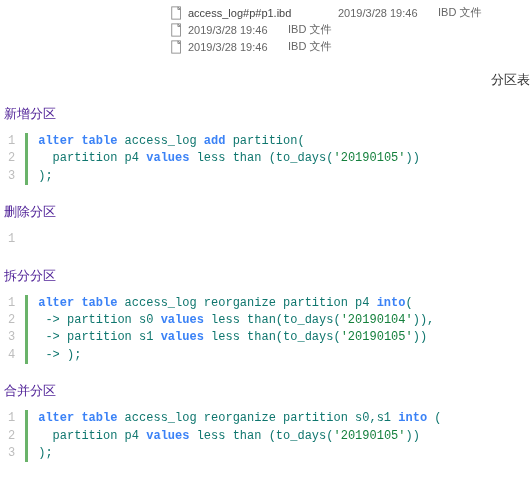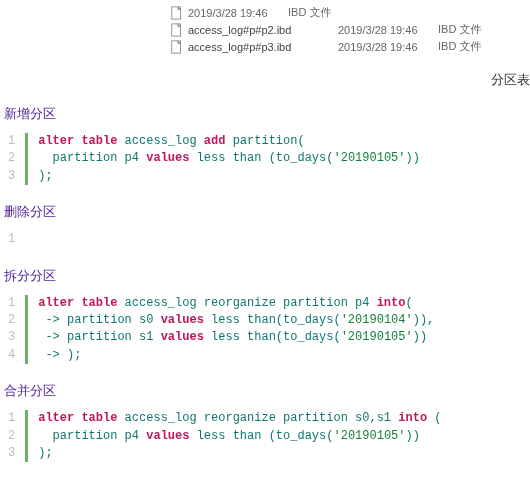--- a/index.html
+++ b/index.html
@@ -54,51 +54,50 @@
     color: #bdbdbd;
     padding-right: 8px;
     user-select: none;
   }
   .gutter div { padding: 0 2px; }
   .code {
     border-left: 3px solid #6ab36a;
     padding-left: 10px;
     white-space: pre;
   }
-  .kw { color: #be185d; font-weight: bold; }
+  .kw { color: #3b82f6; font-weight: bold; }
   .str { color: #15803d; }
   .txt { color: #0f766e; margin-top: 7px; }
 </style>
 </head>
 <body>
 
 <div class="file-list">
+  <div class="file-row">
+    <svg class="file-icon" viewBox="0 0 16 16">
+        <rect x="2" y="1" width="10" height="14" fill="#fff" stroke="#888"></rect>
+        <polyline points="9,1 12,4 9,4 9,1" fill="#ddd" stroke="#888"></polyline>
+      </svg>
+    <span class="file-name">access_log#p#p1.ibd</span>
+    <span class="file-date">2019/3/28 19:46</span>
+    <span class="file-type">IBD 文件</span>
+  </div>
   <div class="file-row">
     <svg class="file-icon" viewBox="0 0 16 16">
         <rect x="2" y="1" width="10" height="14" fill="#fff" stroke="#888"></rect>
         <polyline points="9,1 12,4 9,4 9,1" fill="#ddd" stroke="#888"></polyline>
       </svg>
     <span class="file-date">2019/3/28 19:46</span>
     <span class="file-type">IBD 文件</span>
   </div>
   <div class="file-row">
     <svg class="file-icon" viewBox="0 0 16 16">
         <rect x="2" y="1" width="10" height="14" fill="#fff" stroke="#888"></rect>
         <polyline points="9,1 12,4 9,4 9,1" fill="#ddd" stroke="#888"></polyline>
       </svg>
-    <span class="file-name">access_log#p#p2.ibd</span>
-    <span class="file-date">2019/3/28 19:46</span>
-    <span class="file-type">IBD 文件</span>
-  </div>
-  <div class="file-row">
-    <svg class="file-icon" viewBox="0 0 16 16">
-        <rect x="2" y="1" width="10" height="14" fill="#fff" stroke="#888"></rect>
-        <polyline points="9,1 12,4 9,4 9,1" fill="#ddd" stroke="#888"></polyline>
-      </svg>
-    <span class="file-name">access_log#p#p3.ibd</span>
     <span class="file-date">2019/3/28 19:46</span>
     <span class="file-type">IBD 文件</span>
   </div>
 </div>
 
 <div class="caption">分区表</div>
 
 <div class="section-title">新增分区</div>
 <div class="code-block">
   <div class="gutter">

